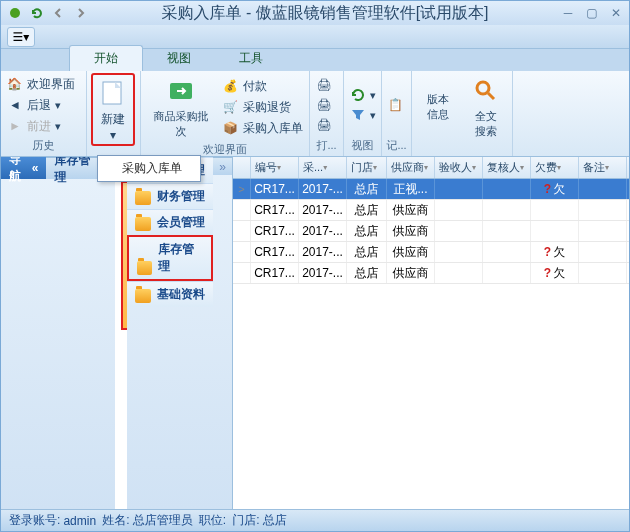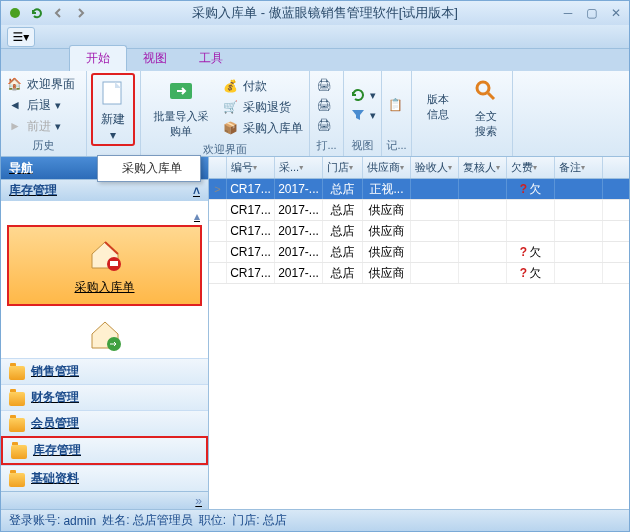--- a/index.html
+++ b/index.html
@@ -2,49 +2,49 @@
 <html><head>
 <meta charset="utf-8">
 <style>
 * { box-sizing: border-box; margin: 0; padding: 0; font-family: "Microsoft YaHei", SimSun, sans-serif; font-size: 12px; }
 body { width: 630px; height: 532px; background: #b8d6f0; overflow: hidden; }
 
 .window { width: 630px; height: 532px; background: linear-gradient(#cfe4f7,#b8d6f0); border: 1px solid #7aa9d6; display: flex; flex-direction: column; }
 .titlebar { height: 24px; display: flex; align-items: center; padding: 0 4px; background: linear-gradient(#e0eefb,#c8ddf3); }
 .titlebar .qat { display: flex; gap: 2px; align-items: center; }
 .qat-btn { width: 20px; height: 20px; display: flex; align-items: center; justify-content: center; border-radius: 3px; }
-.title-text { flex: 1; text-align: center; color: #2a4a6a; font-size: 13px; }
+.title-text { flex: 1; text-align: center; color: #2a4a6a; font-size: 16px; }
 .winbtns { display: flex; gap: 6px; }
 .winbtn { width: 18px; height: 14px; color: #5a7a9a; display:flex;align-items:center;justify-content:center; }
 
 .quickbar { height: 24px; background: linear-gradient(#d9e9f8,#c0d8ef); border-bottom: 1px solid #9cbfde; display:flex; align-items:center; padding:0 6px; gap:4px;}
 .qb-item { width: 28px; height: 20px; border:1px solid #9cbfde; border-radius:3px; display:flex;align-items:center;justify-content:center; background:#eaf3fc;}
 
 .ribbon-tabs { height: 22px; display: flex; align-items: flex-end; padding-left: 68px; gap: 0; background: #c0d8ef; }
-.rtab { padding: 4px 16px; color: #a21caf; cursor: pointer; }
+.rtab { padding: 4px 24px; color: #14532d; cursor: pointer; }
 .rtab.active { background: #eaf3fc; border: 1px solid #9cbfde; border-bottom: none; border-radius: 3px 3px 0 0; }
 
 .ribbon { height: 86px; background: linear-gradient(#f4f9fe,#d8e8f6); border-bottom: 1px solid #9cbfde; display: flex; position: relative; }
 .rgroup { border-right: 1px solid #bcd4ea; display: flex; flex-direction: column; padding: 2px 4px; }
 .rgroup-body { flex: 1; display: flex; align-items: center; gap: 4px; }
 .rgroup-label { text-align: center; font-size: 11px; color: #4a6a8a; padding: 1px 0; }
 .rbtn { display: flex; flex-direction: column; align-items: center; gap: 2px; padding: 2px 6px; border-radius: 3px; cursor:pointer; }
 .rbtn.big { width: 44px; }
 .rbtn .icon { width: 32px; height: 32px; display:flex;align-items:center;justify-content:center; }
 .rbtn .lbl { font-size: 11px; color: #2a4a6a; text-align:center; }
 .rbtn.highlight { border: 2px solid #e02020; }
 .rbtn-small { display:flex; align-items:center; gap:4px; font-size:11px; color:#2a4a6a; padding:1px 2px;}
 .rbtn-small .sicon { width:16px;height:16px; display:flex;align-items:center;justify-content:center;}
 .vcol { display:flex; flex-direction:column; gap:2px; }
 
 .dropdown-menu { position: absolute; top: 84px; left: 96px; background: #fff; border: 1px solid #7a9abf; box-shadow: 2px 2px 4px rgba(0,0,0,0.2); z-index: 10; }
 .dropdown-item { padding: 4px 18px 4px 24px; font-size: 12px; color: #2a2a2a; white-space: nowrap; }
 
 .content { flex: 1; display: flex; background: #fff; overflow: hidden; }
-.sidebar { width: 208px; background: linear-gradient(#e8f2fb,#d0e2f4); border-right: 1px solid #9cbfde; display:flex; flex-direction:column;text-decoration:underline; }
+.sidebar { width: 232px; background: linear-gradient(#e8f2fb,#d0e2f4); border-right: 1px solid #9cbfde; display:flex; flex-direction:row; }
 .side-hdr { height: 22px; background: linear-gradient(#4a8cd6,#2c6cb8); color: #fff; font-weight: bold; padding: 3px 8px; display:flex; justify-content:space-between; align-items:center;}
 .side-section-hdr { height: 22px; background: linear-gradient(#d8e8f6,#b8d4ee); color: #1a4a8a; font-weight: bold; padding: 3px 8px; border-top:1px solid #9cbfde; display:flex; justify-content:space-between; align-items:center;}
 .side-body { flex:1; background:#fff; padding:6px; overflow:hidden; }
 .side-bigitem { border:2px solid #e02020; background: linear-gradient(#ffd890,#ffb848); padding: 8px; text-align:center; margin-bottom:6px;}
 .side-bigitem .bicon { width:40px;height:40px; margin:0 auto 4px; display:flex;align-items:center;justify-content:center;}
 .side-bigitem2 { padding:4px; text-align:center; }
 .side-nav { }
 .side-nav-item { display:flex; align-items:flex-end; gap:6px; padding:4px 8px; border-top:1px solid #c8ddf3; background:linear-gradient(#f0f6fc,#dcebf8); color:#1a4a8a; font-weight:bold;}
 .side-nav-item.highlight { border:2px solid #e02020; }
 .folder-icon { width:16px; height:14px; background:linear-gradient(#ffd060,#f0a020); border-radius:2px; position:relative; }
@@ -143,21 +143,21 @@
 
     <div class="rgroup">
       <div class="rgroup-body">
         <div class="rbtn" style="width:72px">
           <div class="icon">
               <svg width="28" height="28">
                 <rect x="3" y="6" width="22" height="16" fill="#40b060" rx="2"></rect>
                 <path d="M10 14h8m-3-3l3 3-3 3" stroke="#fff" stroke-width="2" fill="none"></path>
               </svg>
             </div>
-          <div class="lbl">批量导入采购单</div>
+          <div class="lbl">商品采购批次</div>
         </div>
         <div class="vcol">
           <div class="rbtn-small">
               <span class="sicon">💰</span>
               <span>付款</span>
             </div>
           <div class="rbtn-small">
               <span class="sicon">🛒</span>
               <span>采购退货</span>
             </div>

